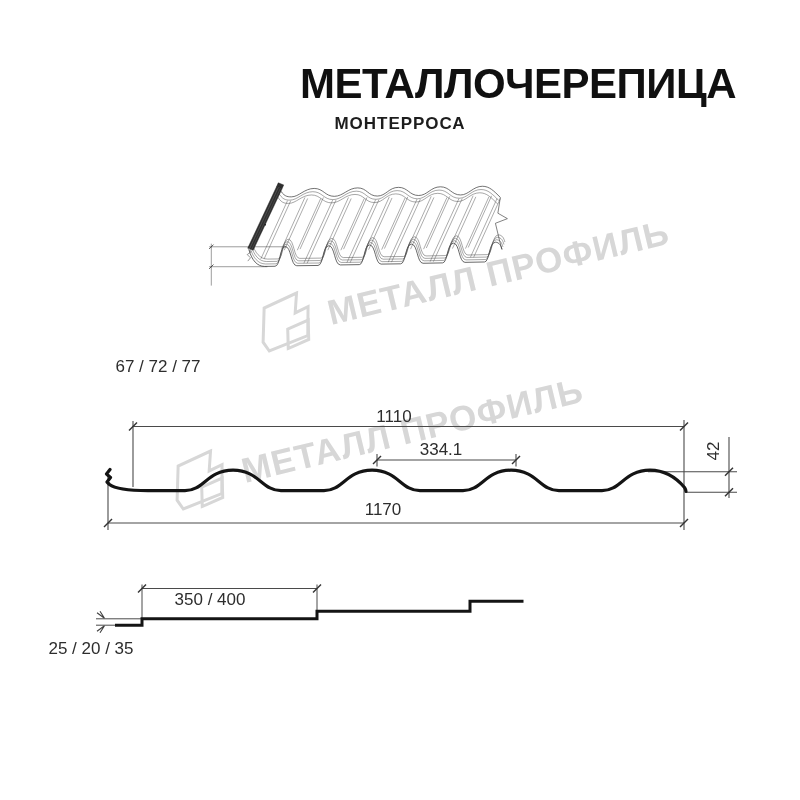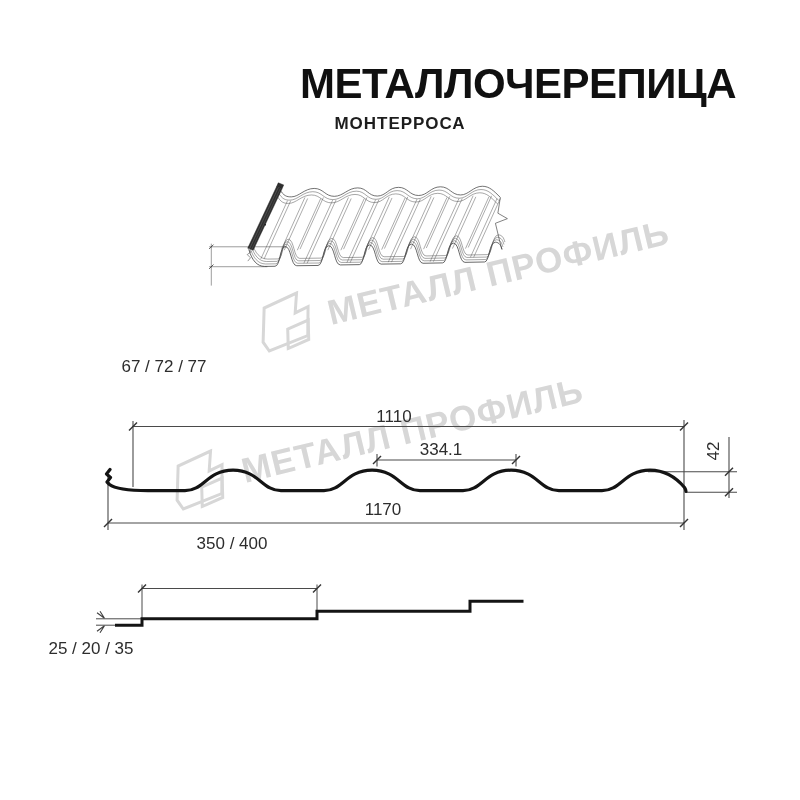--- a/index.html
+++ b/index.html
@@ -172,19 +172,19 @@
     <line x1="138" y1="592.5" x2="146" y2="584.5"></line>
     <line x1="313" y1="592.5" x2="321" y2="584.5"></line>
   </g>
   <g stroke="#3f3f3f" stroke-width="1.1" fill="none">
     <path d="M104.5,618.3 L97,612.8 M104.5,618.3 L100,611.3"></path>
     <path d="M104.5,625.7 L97,631.2 M104.5,625.7 L100,632.7"></path>
   </g>
   <path d="M115,625.2 L142,625.2 L142,618.8 L317,618.8 L317,611.3 L470,611.3 L470,601.3 L523.5,601.3" fill="none" stroke="#141414" stroke-width="3"></path>
 </svg>
 
-<span class="abs dim-label" style="left:164px;top:366px;">67 / 72 / 77</span>
+<span class="abs dim-label" style="left:158px;top:366px;">67 / 72 / 77</span>
 <span class="abs dim-label" style="left:394px;top:416px;">1110</span>
 <span class="abs dim-label" style="left:441px;top:449px;">334.1</span>
 <span class="abs dim-label rot" style="left:713px;top:451px;">42</span>
 <span class="abs dim-label" style="left:383px;top:509px;text-align:right;">1170</span>
-<span class="abs dim-label" style="left:210px;top:543px;margin-left:22px;">350 / 400</span>
+<span class="abs dim-label" style="left:210px;top:599px;">350 / 400</span>
 <span class="abs dim-label" style="left:91px;top:648px;">25 / 20 / 35</span>
 
 </body></html>

